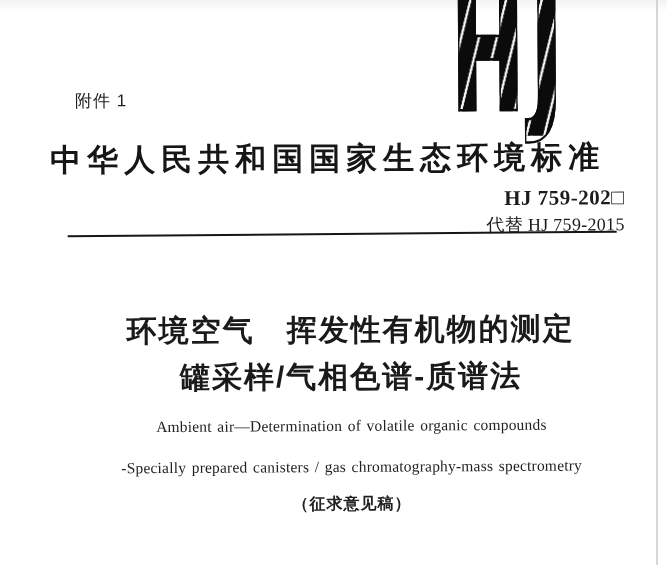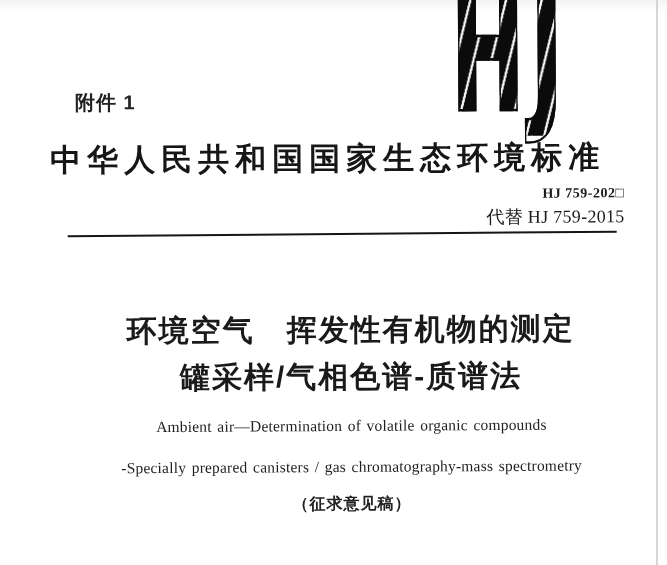--- a/index.html
+++ b/index.html
@@ -14,40 +14,40 @@
     pointer-events:none;
   }
   .scan-edge{
     position:absolute;top:0;bottom:0;right:9px;width:2px;
     background:#cfcfcf;opacity:.85;
   }
   .content{position:absolute;inset:0;transform:rotate(-0.35deg);}
   .attachment{
     position:absolute;left:76px;top:88px;
     font-family:"Liberation Sans","DejaVu Sans",sans-serif;
-    font-weight:700;font-size:20px;letter-spacing:1px;color:#222;
+    font-weight:400;font-size:17px;letter-spacing:1px;color:#222;
   }
   .hj-logo{
     position:absolute;left:452px;top:-27px;
     font-family:"DejaVu Sans","Liberation Sans",sans-serif;
     font-weight:700;font-size:164px;line-height:1;letter-spacing:10px;
     transform:scaleX(.54);transform-origin:left top;
     background:repeating-linear-gradient(115deg,#0b0b0b 0px,#0b0b0b 13px,#fafafa 14px,#fafafa 17px,#0b0b0b 18px,#0b0b0b 30px);
     -webkit-background-clip:text;background-clip:text;color:transparent;
     -webkit-text-stroke:2.5px #0b0b0b;
   }
   .heading{
     position:absolute;left:0;right:10px;top:138px;margin:0;
     text-align:center;font-size:31px;font-weight:700;letter-spacing:6px;
     color:#161616;white-space:nowrap;
   }
   .std-block{
     position:absolute;right:42px;top:186px;text-align:right;line-height:1.25;
   }
-  .std-number{font-size:14px;font-weight:600;letter-spacing:.5px;}
+  .std-number{font-size:21px;font-weight:600;letter-spacing:.5px;}
   .replaces{font-size:18px;margin-top:3px;letter-spacing:.3px;}
   .header-rule{
     position:absolute;left:68px;top:233px;width:549px;height:2px;
     background:#161616;transform:rotate(-0.12deg);
   }
   .title-cn{
     position:absolute;left:34px;right:0;top:306px;text-align:center;
     font-family:"Liberation Sans","DejaVu Sans",sans-serif;
     font-weight:700;font-size:30px;line-height:47px;letter-spacing:2px;
     color:#1a1a1a;

